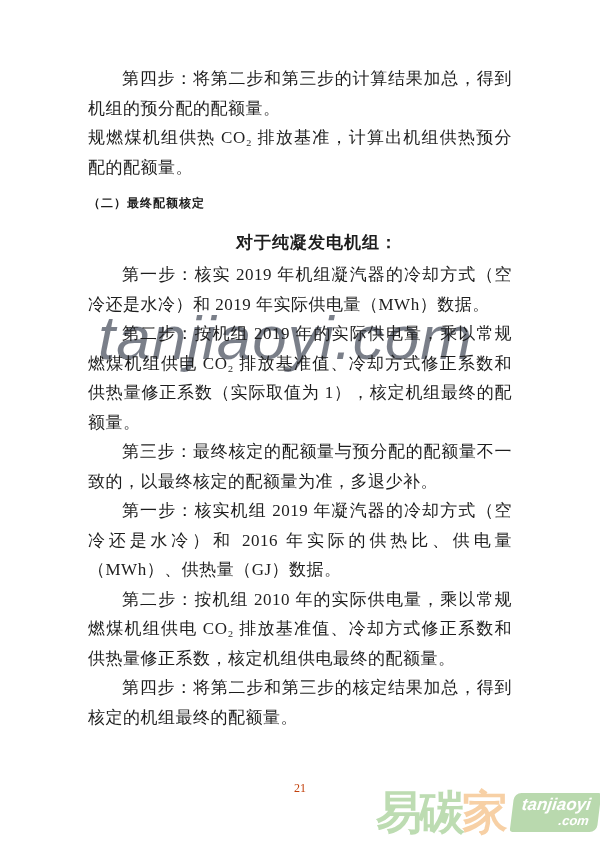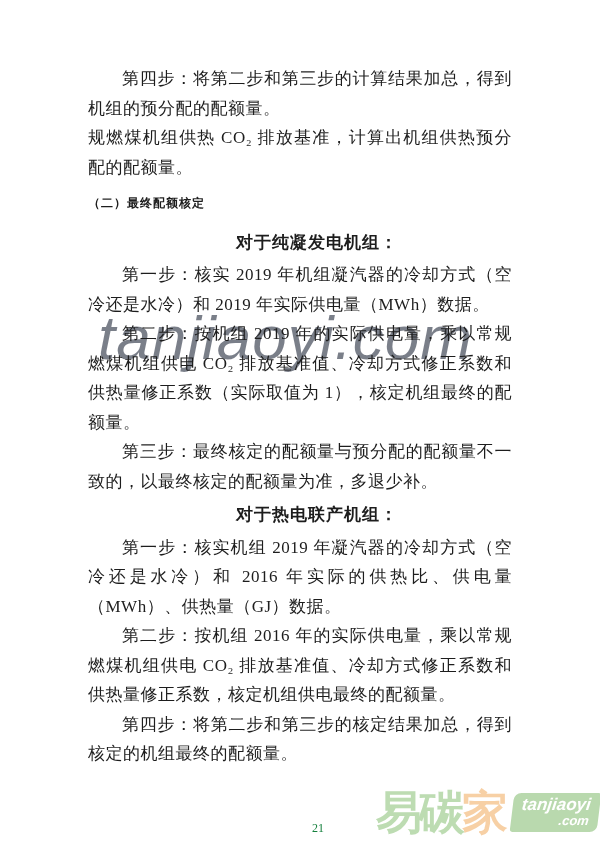--- a/index.html
+++ b/index.html
@@ -51,25 +51,24 @@
     font-family: "Liberation Sans", "DejaVu Sans", sans-serif;
     font-size: 17px;
     font-weight: bold;
     letter-spacing: 1px;
     text-indent: 2em;
     margin: 4px 0 3px 0;
     text-align: center;
   }
   .page-number {
     position: absolute;
-    left: 50%; top: 821px;
+    left: 50%; top: 781px;
     transform: translateX(-50%);
     font-size: 12px;
-    color: #15803d;
-    margin-left: 18px;
+    color: #c2410c;
   }
   .logo {
     position: absolute;
     right: 1px; top: 786px;
     display: flex;
     align-items: center;
   }
   .logo .lc {
     font-family: "Liberation Sans", "DejaVu Sans", sans-serif;
     font-weight: bold;
@@ -104,23 +103,22 @@
   <div class="watermark">tanjiaoyi.com</div>
 
   <div class="doc-body">
     <p class="body ind">第四步：将第二步和第三步的计算结果加总，得到机组的预分配的配额量。</p>
     <p class="body">规燃煤机组供热 CO₂ 排放基准，计算出机组供热预分配的配额量。</p>
     <h2 class="heading">（二）最终配额核定</h2>
     <h3 class="subheading">对于纯凝发电机组：</h3>
     <p class="body ind">第一步：核实 2019 年机组凝汽器的冷却方式（空冷还是水冷）和 2019 年实际供电量（MWh）数据。</p>
     <p class="body ind">第二步：按机组 2019 年的实际供电量，乘以常规燃煤机组供电 CO₂ 排放基准值、冷却方式修正系数和供热量修正系数（实际取值为 1），核定机组最终的配额量。</p>
     <p class="body ind">第三步：最终核定的配额量与预分配的配额量不一致的，以最终核定的配额量为准，多退少补。</p>
-    <h3 class="subheading">对于热电联产机组：</h3>
     <p class="body ind">第一步：核实机组 2019 年凝汽器的冷却方式（空冷还是水冷）和 2016 年实际的供热比、供电量（MWh）、供热量（GJ）数据。</p>
-    <p class="body ind">第二步：按机组 2016 年的实际供电量，乘以常规燃煤机组供电 CO₂ 排放基准值、冷却方式修正系数和供热量修正系数，核定机组供电最终的配额量。</p>
+    <p class="body ind">第二步：按机组 2010 年的实际供电量，乘以常规燃煤机组供电 CO₂ 排放基准值、冷却方式修正系数和供热量修正系数，核定机组供电最终的配额量。</p>
     <p class="body ind">第四步：将第二步和第三步的核定结果加总，得到核定的机组最终的配额量。</p>
   </div>
 
   <div class="page-number">21</div>
 
   <div class="logo">
     <span class="lc green">易</span>
     <span class="lc green">碳</span>
     <span class="lc orange">家</span>
     <span class="badge">

